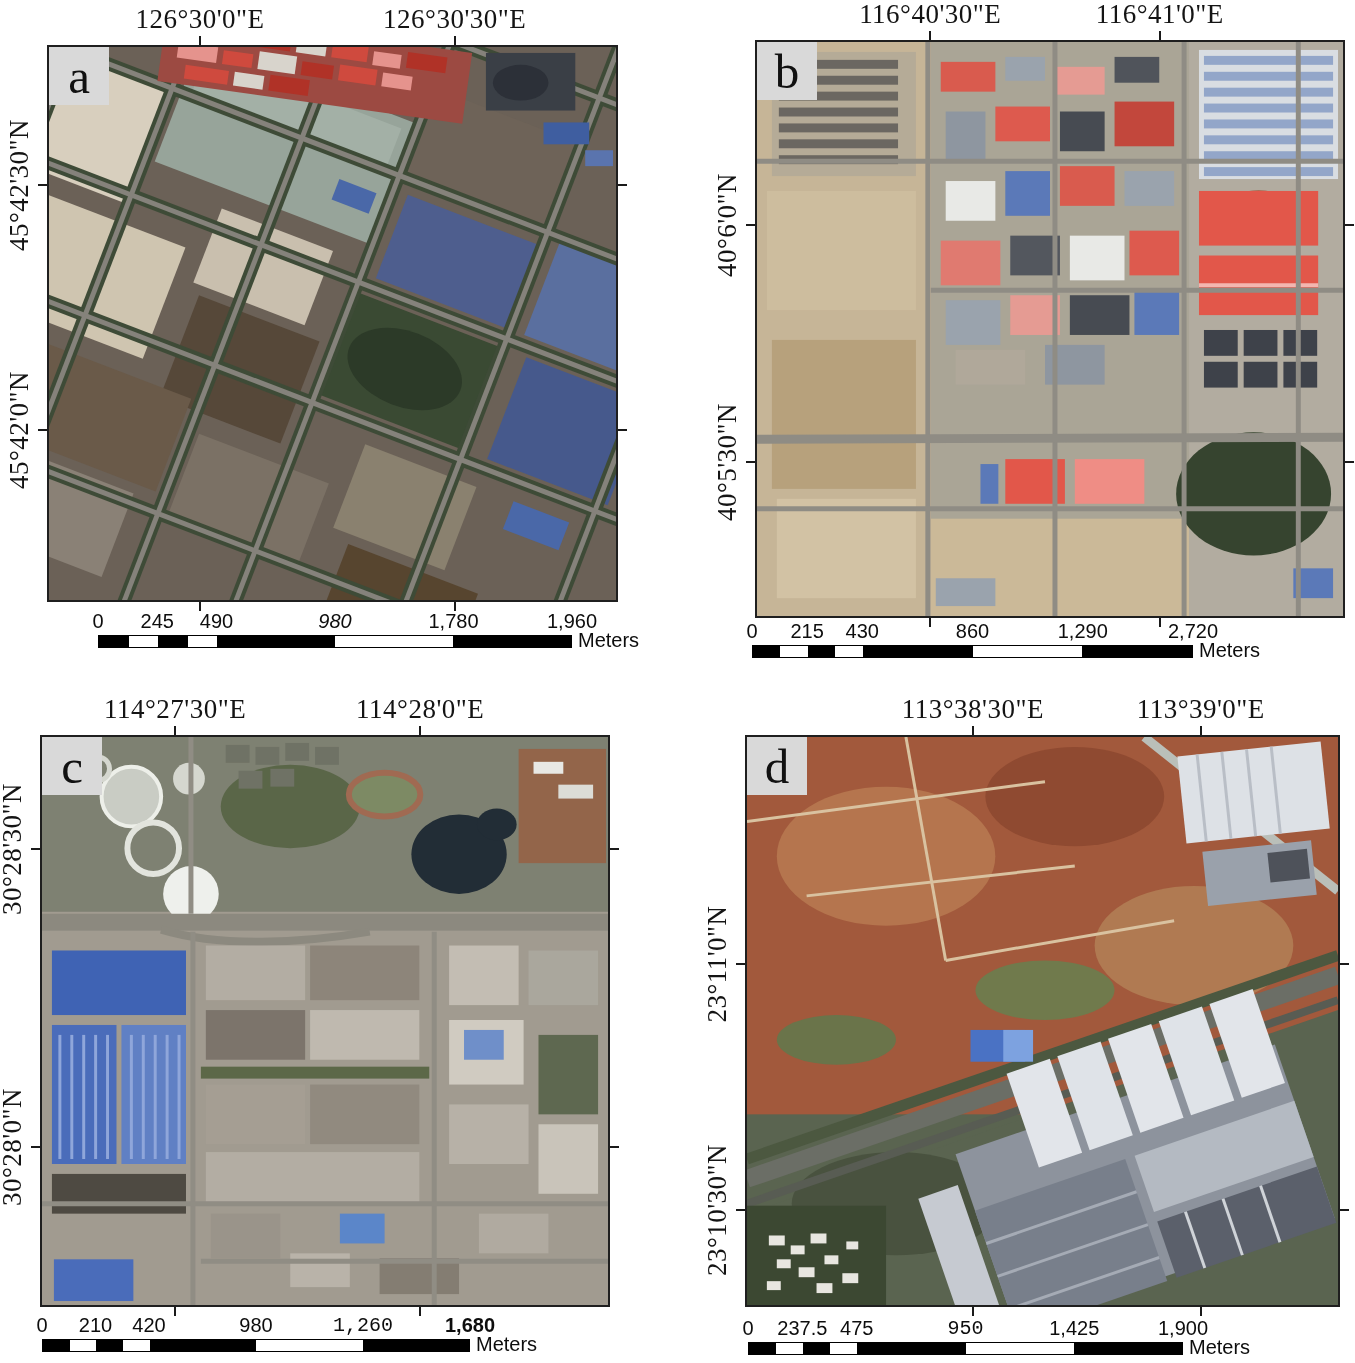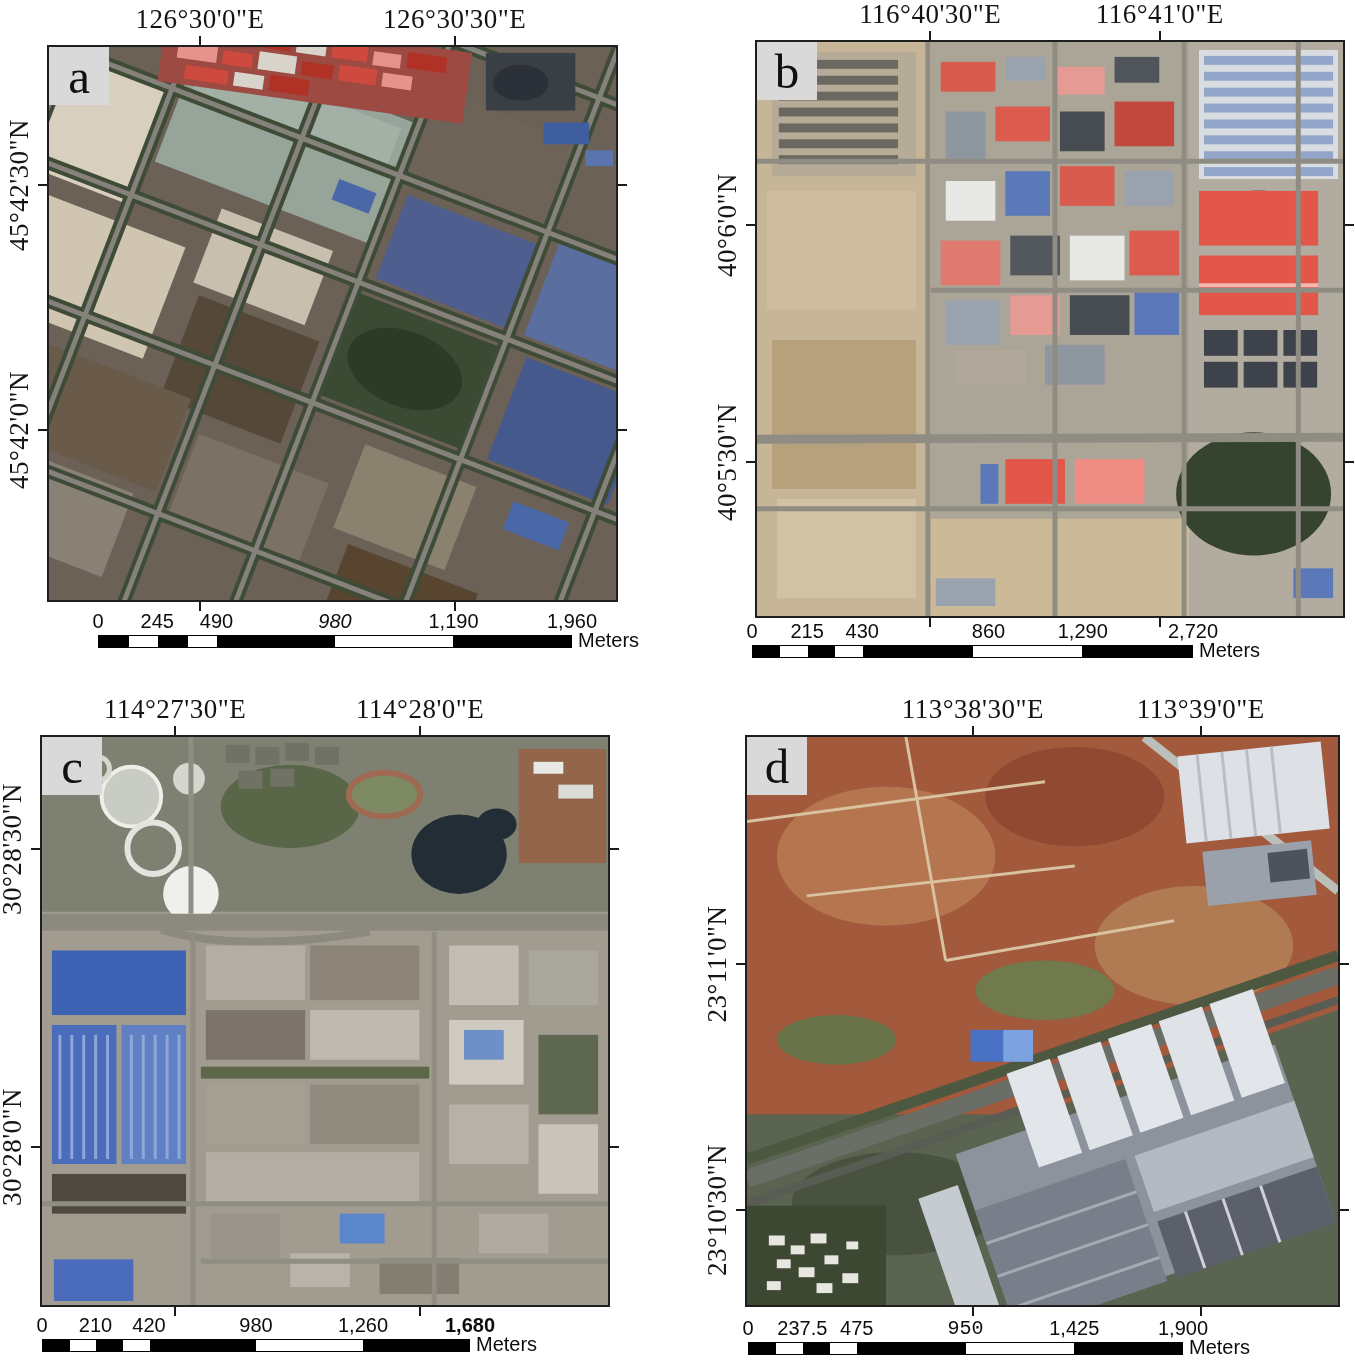--- a/index.html
+++ b/index.html
@@ -131,21 +131,21 @@
         <rect x="540" y="104" width="28" height="16" fill="#5a74ae"></rect>
       </svg>
       <div class="panel-letter">a</div>
     </div>
     <div class="scalebar">
       <div class="sb-labels">
           <span class="sb-num" style="left: 0%;">0</span>
           <span class="sb-num" style="left: 12.5%;">245</span>
           <span class="sb-num" style="left: 25%;">490</span>
           <span class="sb-num" style="left: 50%; font-style: italic;">980</span>
-          <span class="sb-num" style="left: 75%;">1,190</span>
+          <span class="sb-num" style="left: 75%;">1,780</span>
           <span class="sb-num" style="left: 100%;">1,960</span>
         </div>
       <div class="sb-bar">
           <div class="sb-seg" style="left: 0%; width: 6.25%; background: rgb(0, 0, 0);"></div>
           <div class="sb-seg" style="left: 6.25%; width: 6.25%; background: rgb(255, 255, 255);"></div>
           <div class="sb-seg" style="left: 12.5%; width: 6.25%; background: rgb(0, 0, 0);"></div>
           <div class="sb-seg" style="left: 18.75%; width: 6.25%; background: rgb(255, 255, 255);"></div>
           <div class="sb-seg" style="left: 25%; width: 25%; background: rgb(0, 0, 0);"></div>
           <div class="sb-seg" style="left: 50%; width: 25%; background: rgb(255, 255, 255);"></div>
           <div class="sb-seg" style="left: 75%; width: 25%; background: rgb(0, 0, 0);"></div>
@@ -251,21 +251,21 @@
         </g>
         <line x1="0" y1="400" x2="590" y2="398" stroke="#8f8c84" stroke-width="9"></line>
       </svg>
       <div class="panel-letter">b</div>
     </div>
     <div class="scalebar">
       <div class="sb-labels">
           <span class="sb-num" style="left: 0%;">0</span>
           <span class="sb-num" style="left: 12.5%; text-align: center;">215</span>
           <span class="sb-num" style="left: 25%;">430</span>
-          <span class="sb-num" style="left: 50%; margin-left: 16px;">860</span>
+          <span class="sb-num" style="left: 50%;">860</span>
           <span class="sb-num" style="left: 75%;">1,290</span>
           <span class="sb-num" style="left: 100%;">2,720</span>
         </div>
       <div class="sb-bar">
           <div class="sb-seg" style="left: 0%; width: 6.25%; background: rgb(0, 0, 0);"></div>
           <div class="sb-seg" style="left: 6.25%; width: 6.25%; background: rgb(255, 255, 255);"></div>
           <div class="sb-seg" style="left: 12.5%; width: 6.25%; background: rgb(0, 0, 0);"></div>
           <div class="sb-seg" style="left: 18.75%; width: 6.25%; background: rgb(255, 255, 255);"></div>
           <div class="sb-seg" style="left: 25%; width: 25%; background: rgb(0, 0, 0);"></div>
           <div class="sb-seg" style="left: 50%; width: 25%; background: rgb(255, 255, 255);"></div>
@@ -361,21 +361,21 @@
         </g>
       </svg>
       <div class="panel-letter">c</div>
     </div>
     <div class="scalebar">
       <div class="sb-labels">
           <span class="sb-num" style="left: 0%;">0</span>
           <span class="sb-num" style="left: 12.5%;">210</span>
           <span class="sb-num" style="left: 25%;">420</span>
           <span class="sb-num" style="left: 50%;">980</span>
-          <span class="sb-num" style="left: 75%;">1,260</span>
+          <span class="sb-num" style="left: 75%; font-family: Liberation Mono, monospace;">1,260</span>
           <span class="sb-num" style="left: 100%; font-weight: bold;">1,680</span>
         </div>
       <div class="sb-bar">
           <div class="sb-seg" style="left: 0%; width: 6.25%; background: rgb(0, 0, 0);"></div>
           <div class="sb-seg" style="left: 6.25%; width: 6.25%; background: rgb(255, 255, 255);"></div>
           <div class="sb-seg" style="left: 12.5%; width: 6.25%; background: rgb(0, 0, 0);"></div>
           <div class="sb-seg" style="left: 18.75%; width: 6.25%; background: rgb(255, 255, 255);"></div>
           <div class="sb-seg" style="left: 25%; width: 25%; background: rgb(0, 0, 0);"></div>
           <div class="sb-seg" style="left: 50%; width: 25%; background: rgb(255, 255, 255);"></div>
           <div class="sb-seg" style="left: 75%; width: 25%; background: rgb(0, 0, 0);"></div>

